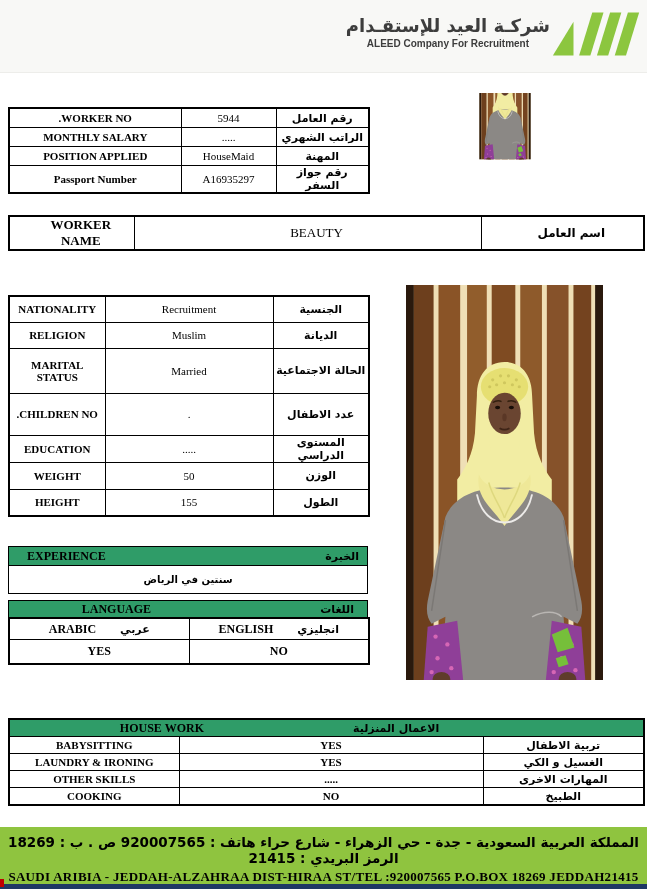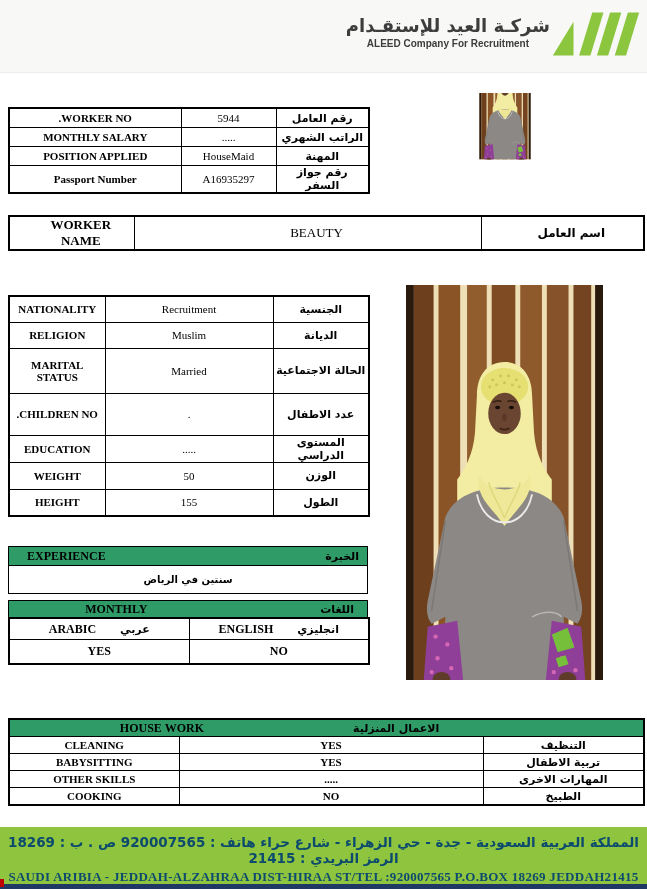--- a/index.html
+++ b/index.html
@@ -53,21 +53,21 @@
   .hw-head td{background:#2f9c68;position:relative;height:16px;}
   .hw-head .hw-en{position:absolute;left:24%;top:50%;transform:translate(-50%,-50%);font-weight:bold;font-size:12px;}
   .hw-head .hw-ar{position:absolute;left:61%;top:50%;transform:translate(-50%,-50%);font-weight:bold;font-size:11px;}
 
   
   .photo{position:absolute;display:block;}
   #photo-small{left:453px;top:93px;}
   #photo-main{left:406px;top:285px;}
 
   
-  .footer{position:absolute;left:0;top:827px;width:647px;height:62px;background:#8fc43f;color:#0c4a6e;}
+  .footer{position:absolute;left:0;top:827px;width:647px;height:62px;background:#8fc43f;color:#000000;}
   .footer-ar{margin-top:7px;text-align:center;font-size:13.5px;font-weight:bold;}
   .footer-en{margin-top:3px;text-align:center;font-size:13px;font-weight:bold;letter-spacing:.3px;}
   .navy-strip{position:absolute;left:0;bottom:0;width:647px;height:5px;background:#1f3864;}
   .red-mark{position:absolute;left:0;bottom:2px;width:4px;height:8px;background:#c00000;}
 </style>
 </head>
 <body>
 
 <div class="page">
 
@@ -258,21 +258,21 @@
   </tbody>
     </table>
 
   <div id="exp-bar" class="green-bar">
     <span>EXPERIENCE</span>
     <span class="ar" style="font-size:11px" dir="rtl">الخبرة</span>
   </div>
   <div id="exp-value" class="ar" dir="rtl">سنتين في الرياض</div>
 
   <div id="lang-bar" class="green-bar">
-    <span class="lang-en">MONTHLY</span>
+    <span class="lang-en">LANGUAGE</span>
     <span class="lang-ar ar" dir="rtl">اللغات</span>
   </div>
   <table id="lang-table" class="doc">
     <colgroup>
         <col style="width:180px">
         <col style="width:180px">
       </colgroup>
     <tbody>
         <tr>
       <td>
@@ -306,28 +306,28 @@
         <col style="width:161px">
       </colgroup>
     <tbody>
         <tr class="hw-head">
       <td colspan="3">
         <span class="hw-en">HOUSE WORK</span>
         <span class="hw-ar ar" dir="rtl">الاعمال المنزلية</span>
       </td>
     </tr>
     <tr>
-      <td class="lbl">CLEANING</td>
-      <td class="b">YES</td>
-      <td class="ar arlbl" dir="rtl">التنظيف</td>
-    </tr>
-    <tr>
       <td class="lbl">BABYSITTING</td>
       <td class="b">YES</td>
       <td class="ar arlbl" dir="rtl">تربية الاطفال</td>
+    </tr>
+    <tr>
+      <td class="lbl">LAUNDRY &amp; IRONING</td>
+      <td class="b">YES</td>
+      <td class="ar arlbl" dir="rtl">الغسيل و الكي</td>
     </tr>
     <tr>
       <td class="lbl">OTHER SKILLS</td>
       <td class="b">.....</td>
       <td class="ar arlbl" dir="rtl">المهارات الاخرى</td>
     </tr>
     <tr>
       <td class="lbl">COOKING</td>
       <td class="b">NO</td>
       <td class="ar arlbl" dir="rtl">الطبيخ</td>

